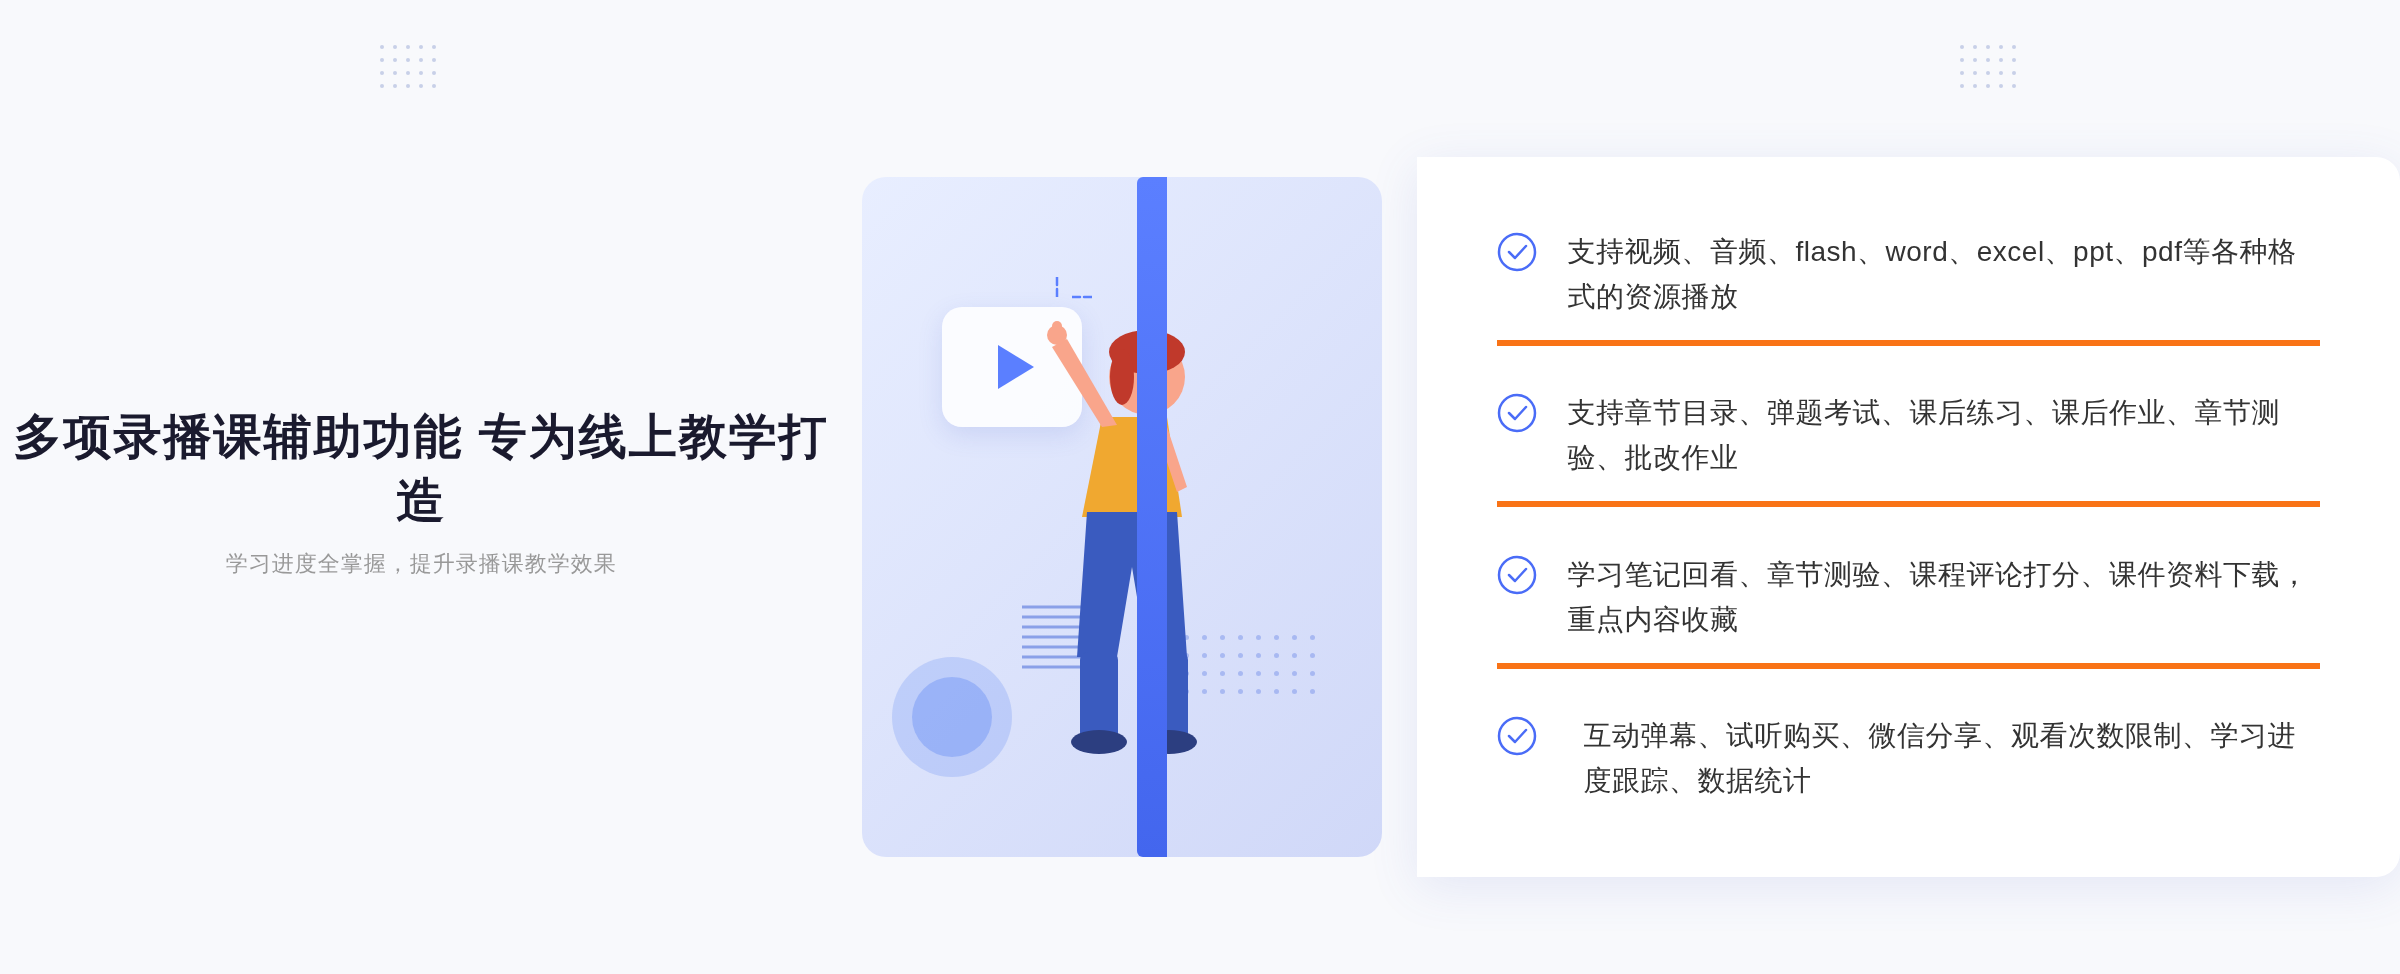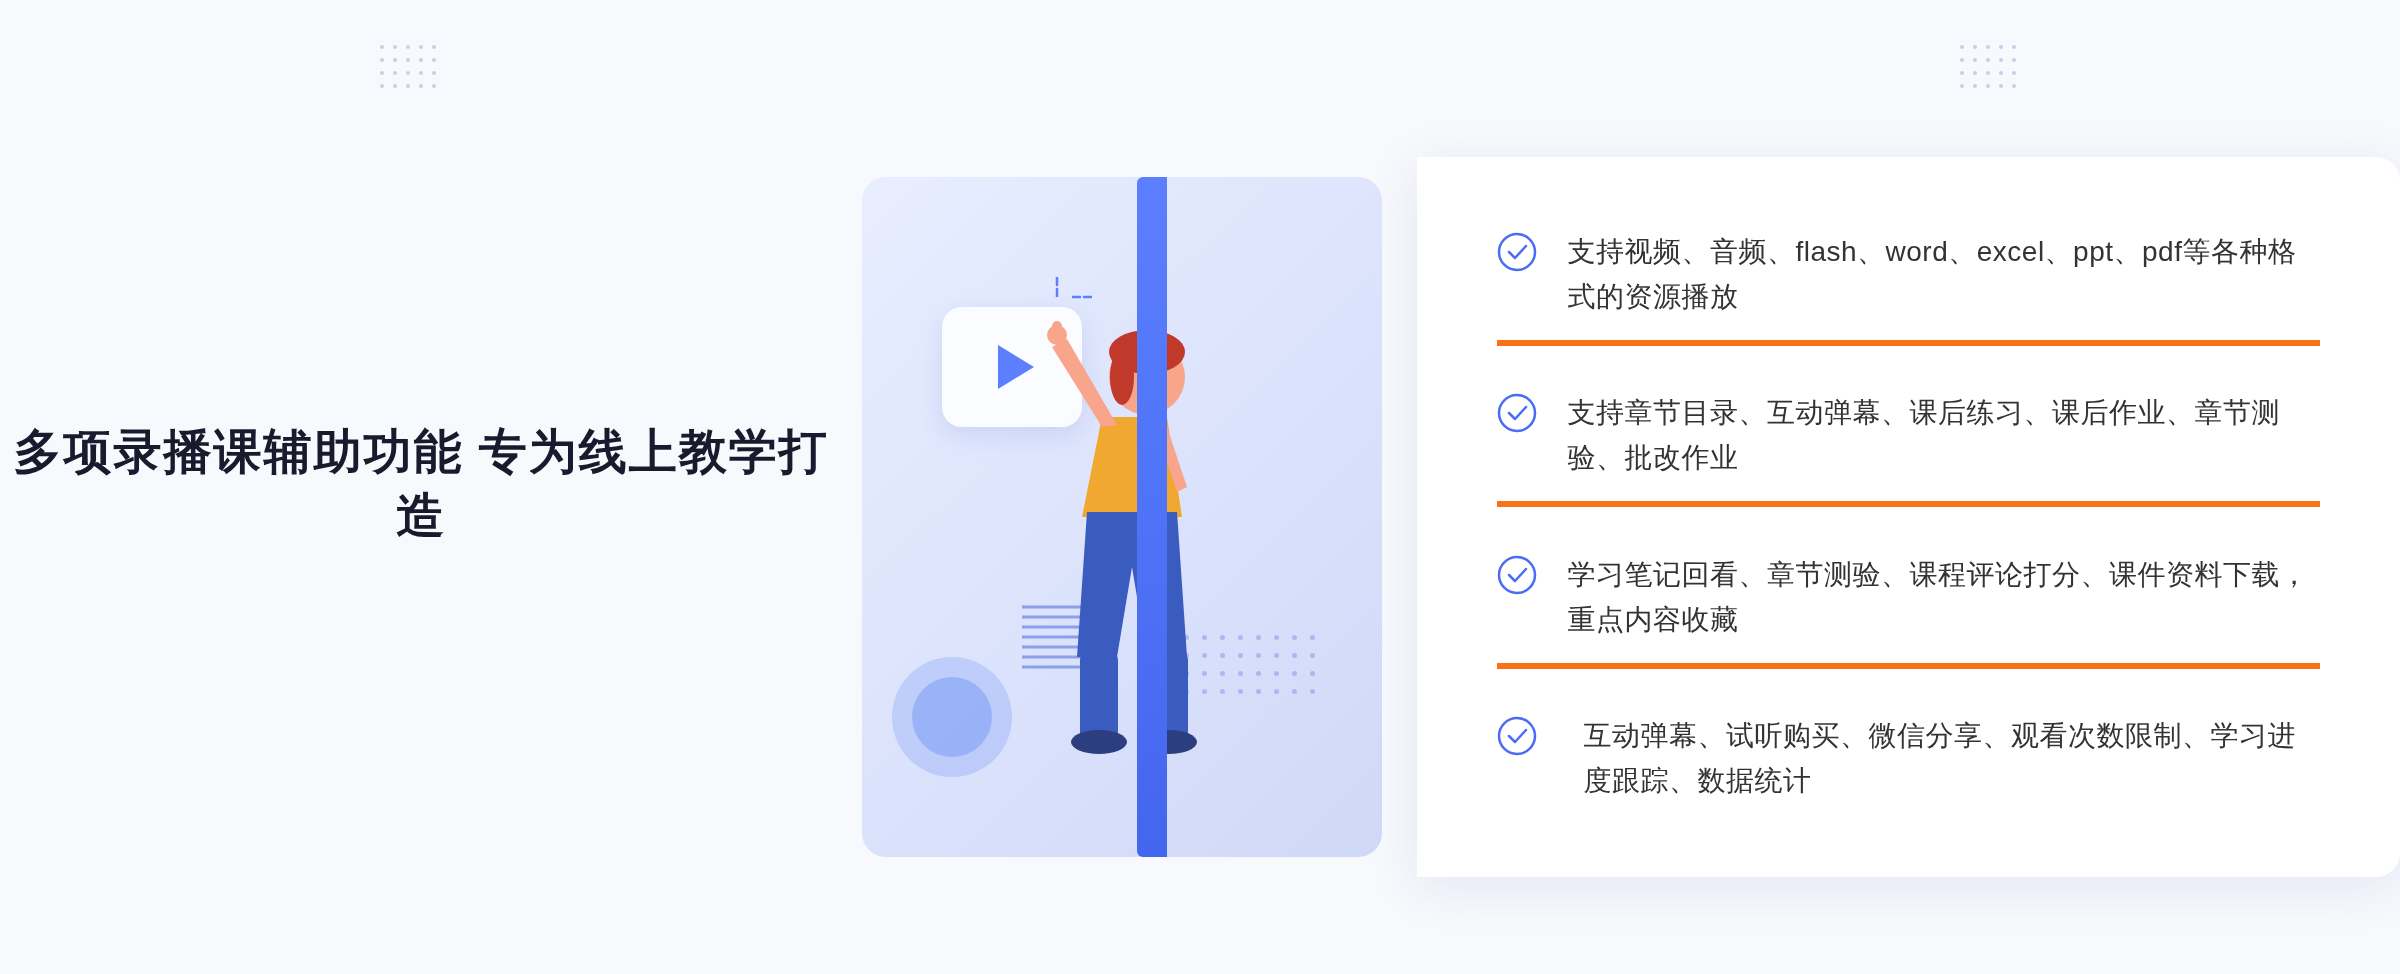--- a/index.html
+++ b/index.html
@@ -313,20 +313,21 @@
       <div class="top-dot"></div>
         <div class="top-dot"></div>
         <div class="top-dot"></div>
         <div class="top-dot"></div>
         <div class="top-dot"></div>
     </div>
   </div>
 
   <div class="header-section">
     <h1 class="main-title">多项录播课辅助功能 专为线上教学打造</h1>
+    <p class="sub-title">学习进度全掌握，提升录播课教学效果</p>
   </div>
 
   <div class="content-area">
 
     <div class="left-chevron">«</div>
 
     <div class="illustration-container">
 
       <div class="illustration-bg-card">
 
@@ -439,21 +440,21 @@
           <polyline points="12,20 18,26 29,14" fill="none" stroke="#4a6cf7" stroke-width="2.5" stroke-linecap="round" stroke-linejoin="round"></polyline>
         </svg>
         <span class="feature-text">支持视频、音频、flash、word、excel、ppt、pdf等各种格式的资源播放</span>
       </div>
 
       <div class="feature-item">
         <svg class="check-icon" viewBox="0 0 40 40" xmlns="http://www.w3.org/2000/svg">
           <circle cx="20" cy="20" r="18" fill="none" stroke="#4a6cf7" stroke-width="2.5"></circle>
           <polyline points="12,20 18,26 29,14" fill="none" stroke="#4a6cf7" stroke-width="2.5" stroke-linecap="round" stroke-linejoin="round"></polyline>
         </svg>
-        <span class="feature-text">支持章节目录、互动弹幕、课后练习、课后作业、章节测验、批改作业</span>
+        <span class="feature-text">支持章节目录、弹题考试、课后练习、课后作业、章节测验、批改作业</span>
       </div>
 
       <div class="feature-item">
         <svg class="check-icon" viewBox="0 0 40 40" xmlns="http://www.w3.org/2000/svg">
           <circle cx="20" cy="20" r="18" fill="none" stroke="#4a6cf7" stroke-width="2.5"></circle>
           <polyline points="12,20 18,26 29,14" fill="none" stroke="#4a6cf7" stroke-width="2.5" stroke-linecap="round" stroke-linejoin="round"></polyline>
         </svg>
         <span class="feature-text">学习笔记回看、章节测验、课程评论打分、课件资料下载，重点内容收藏</span>
       </div>
 

